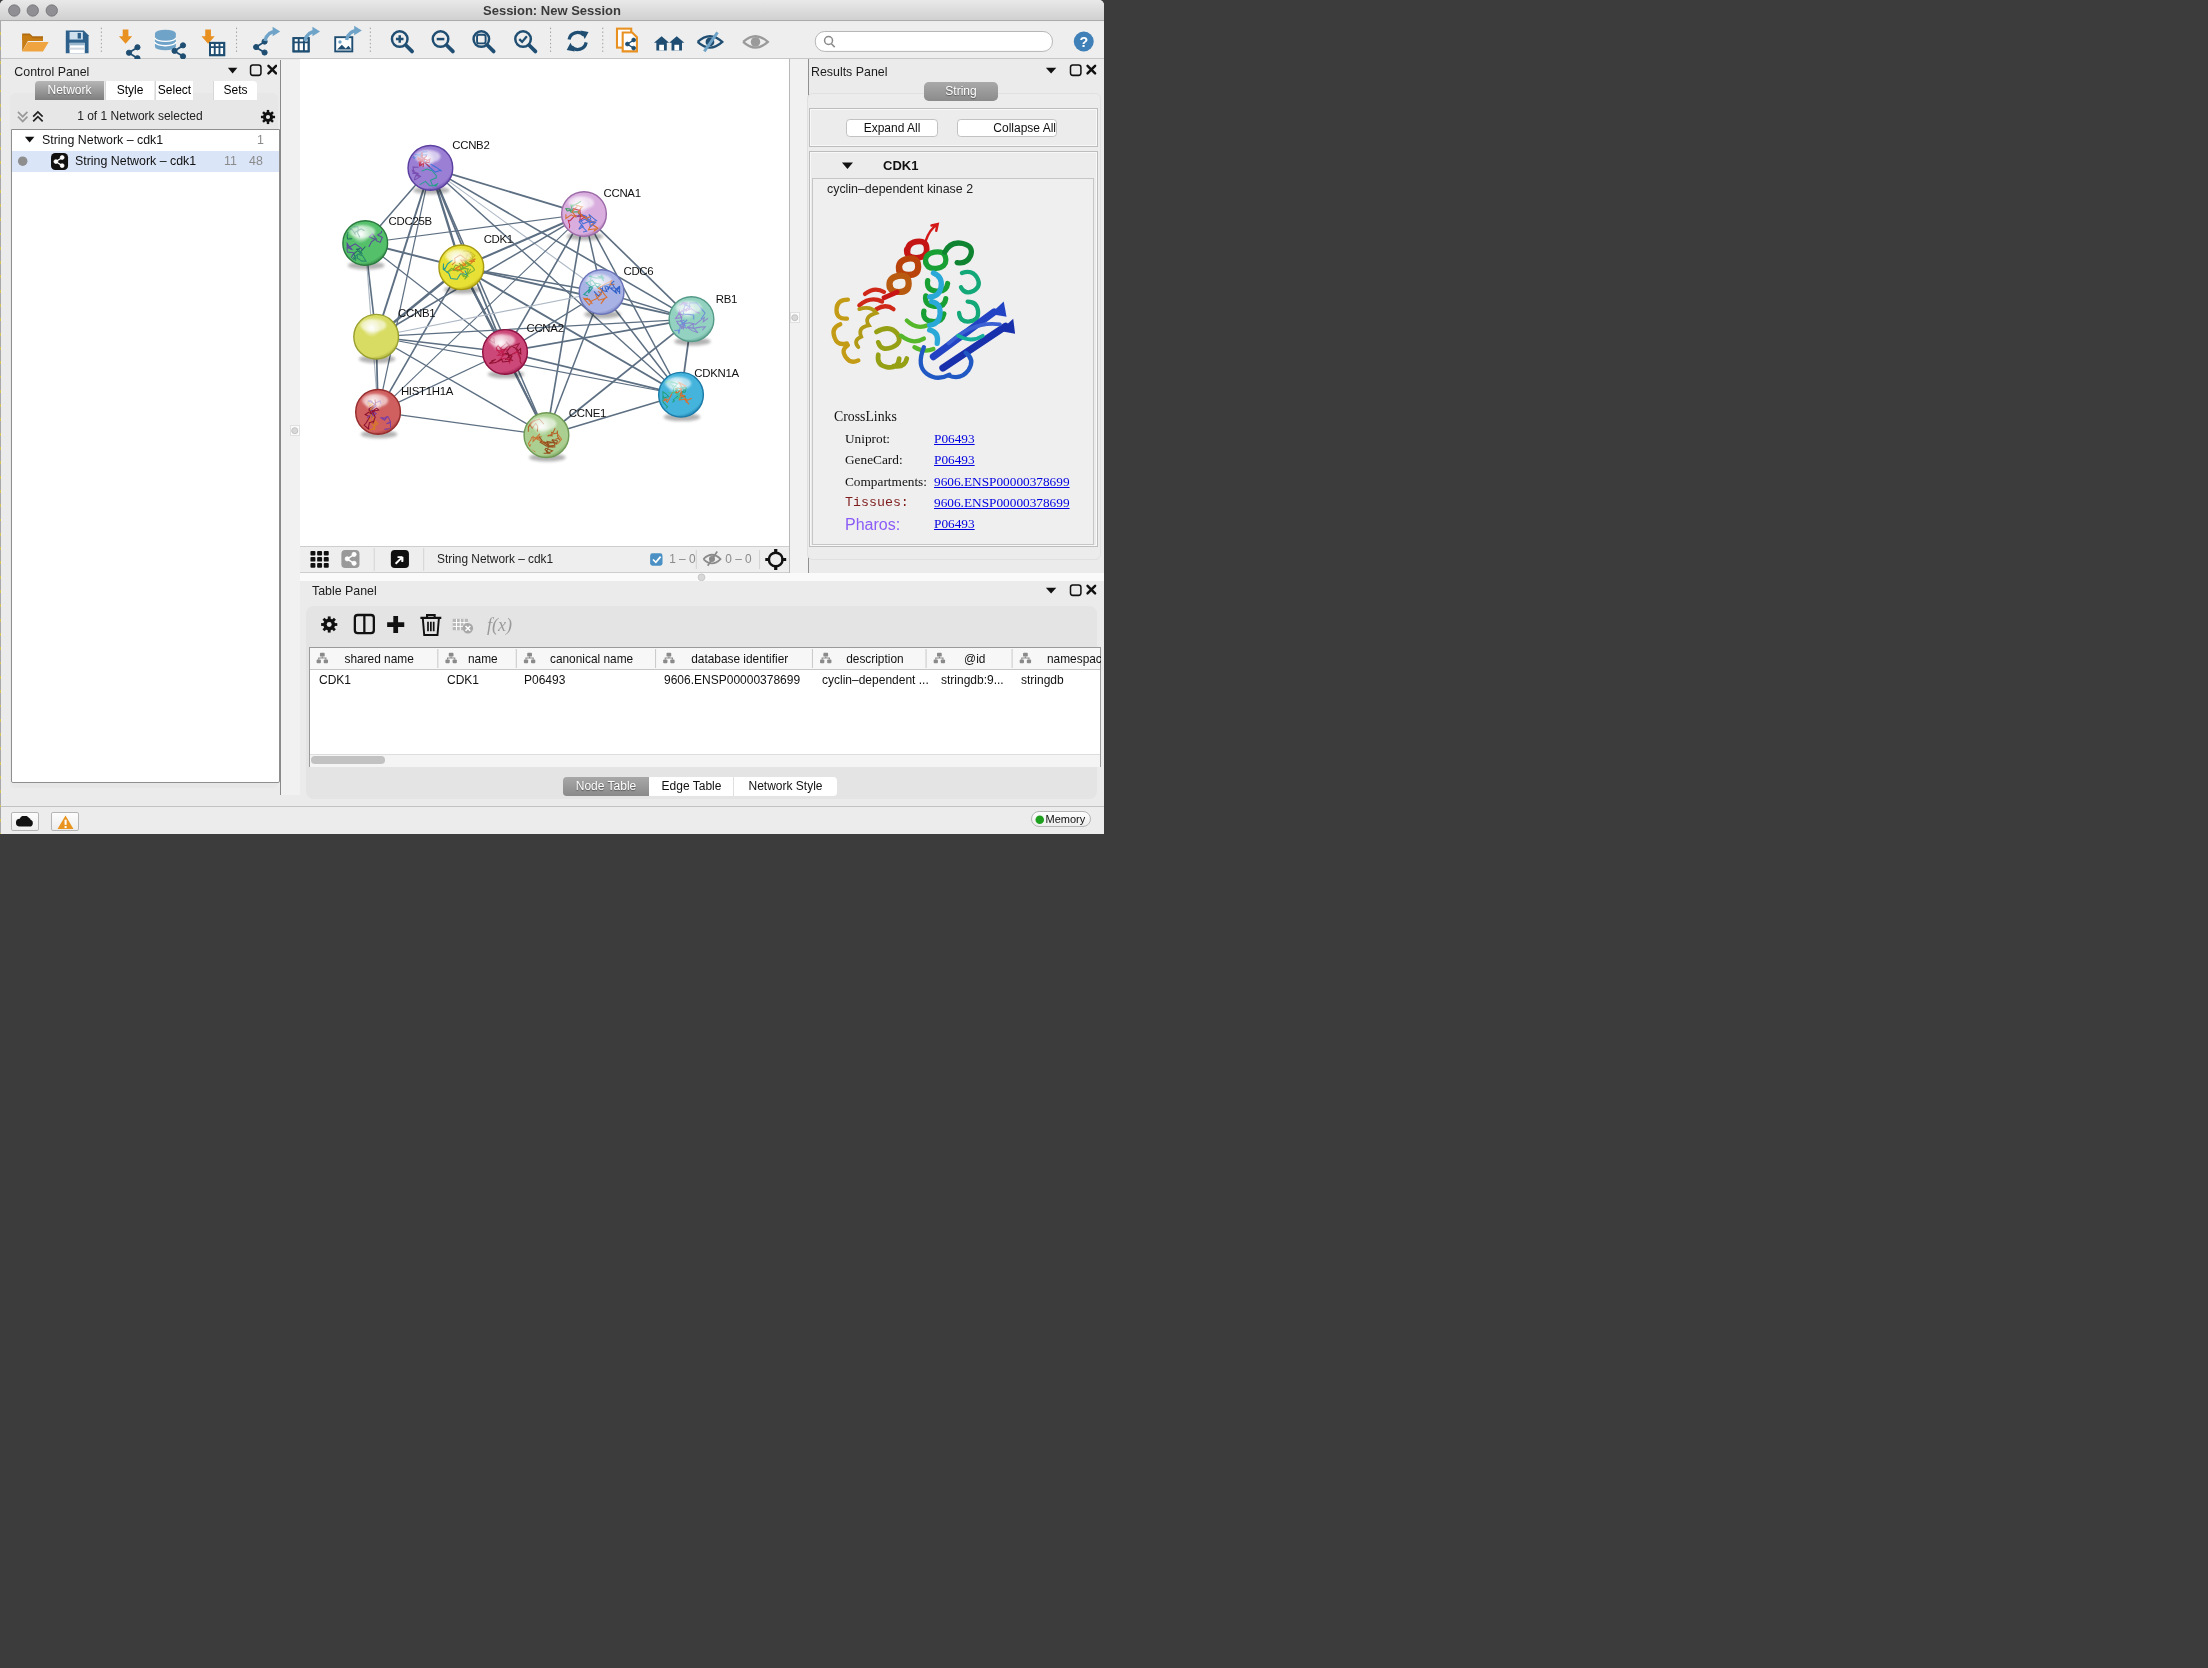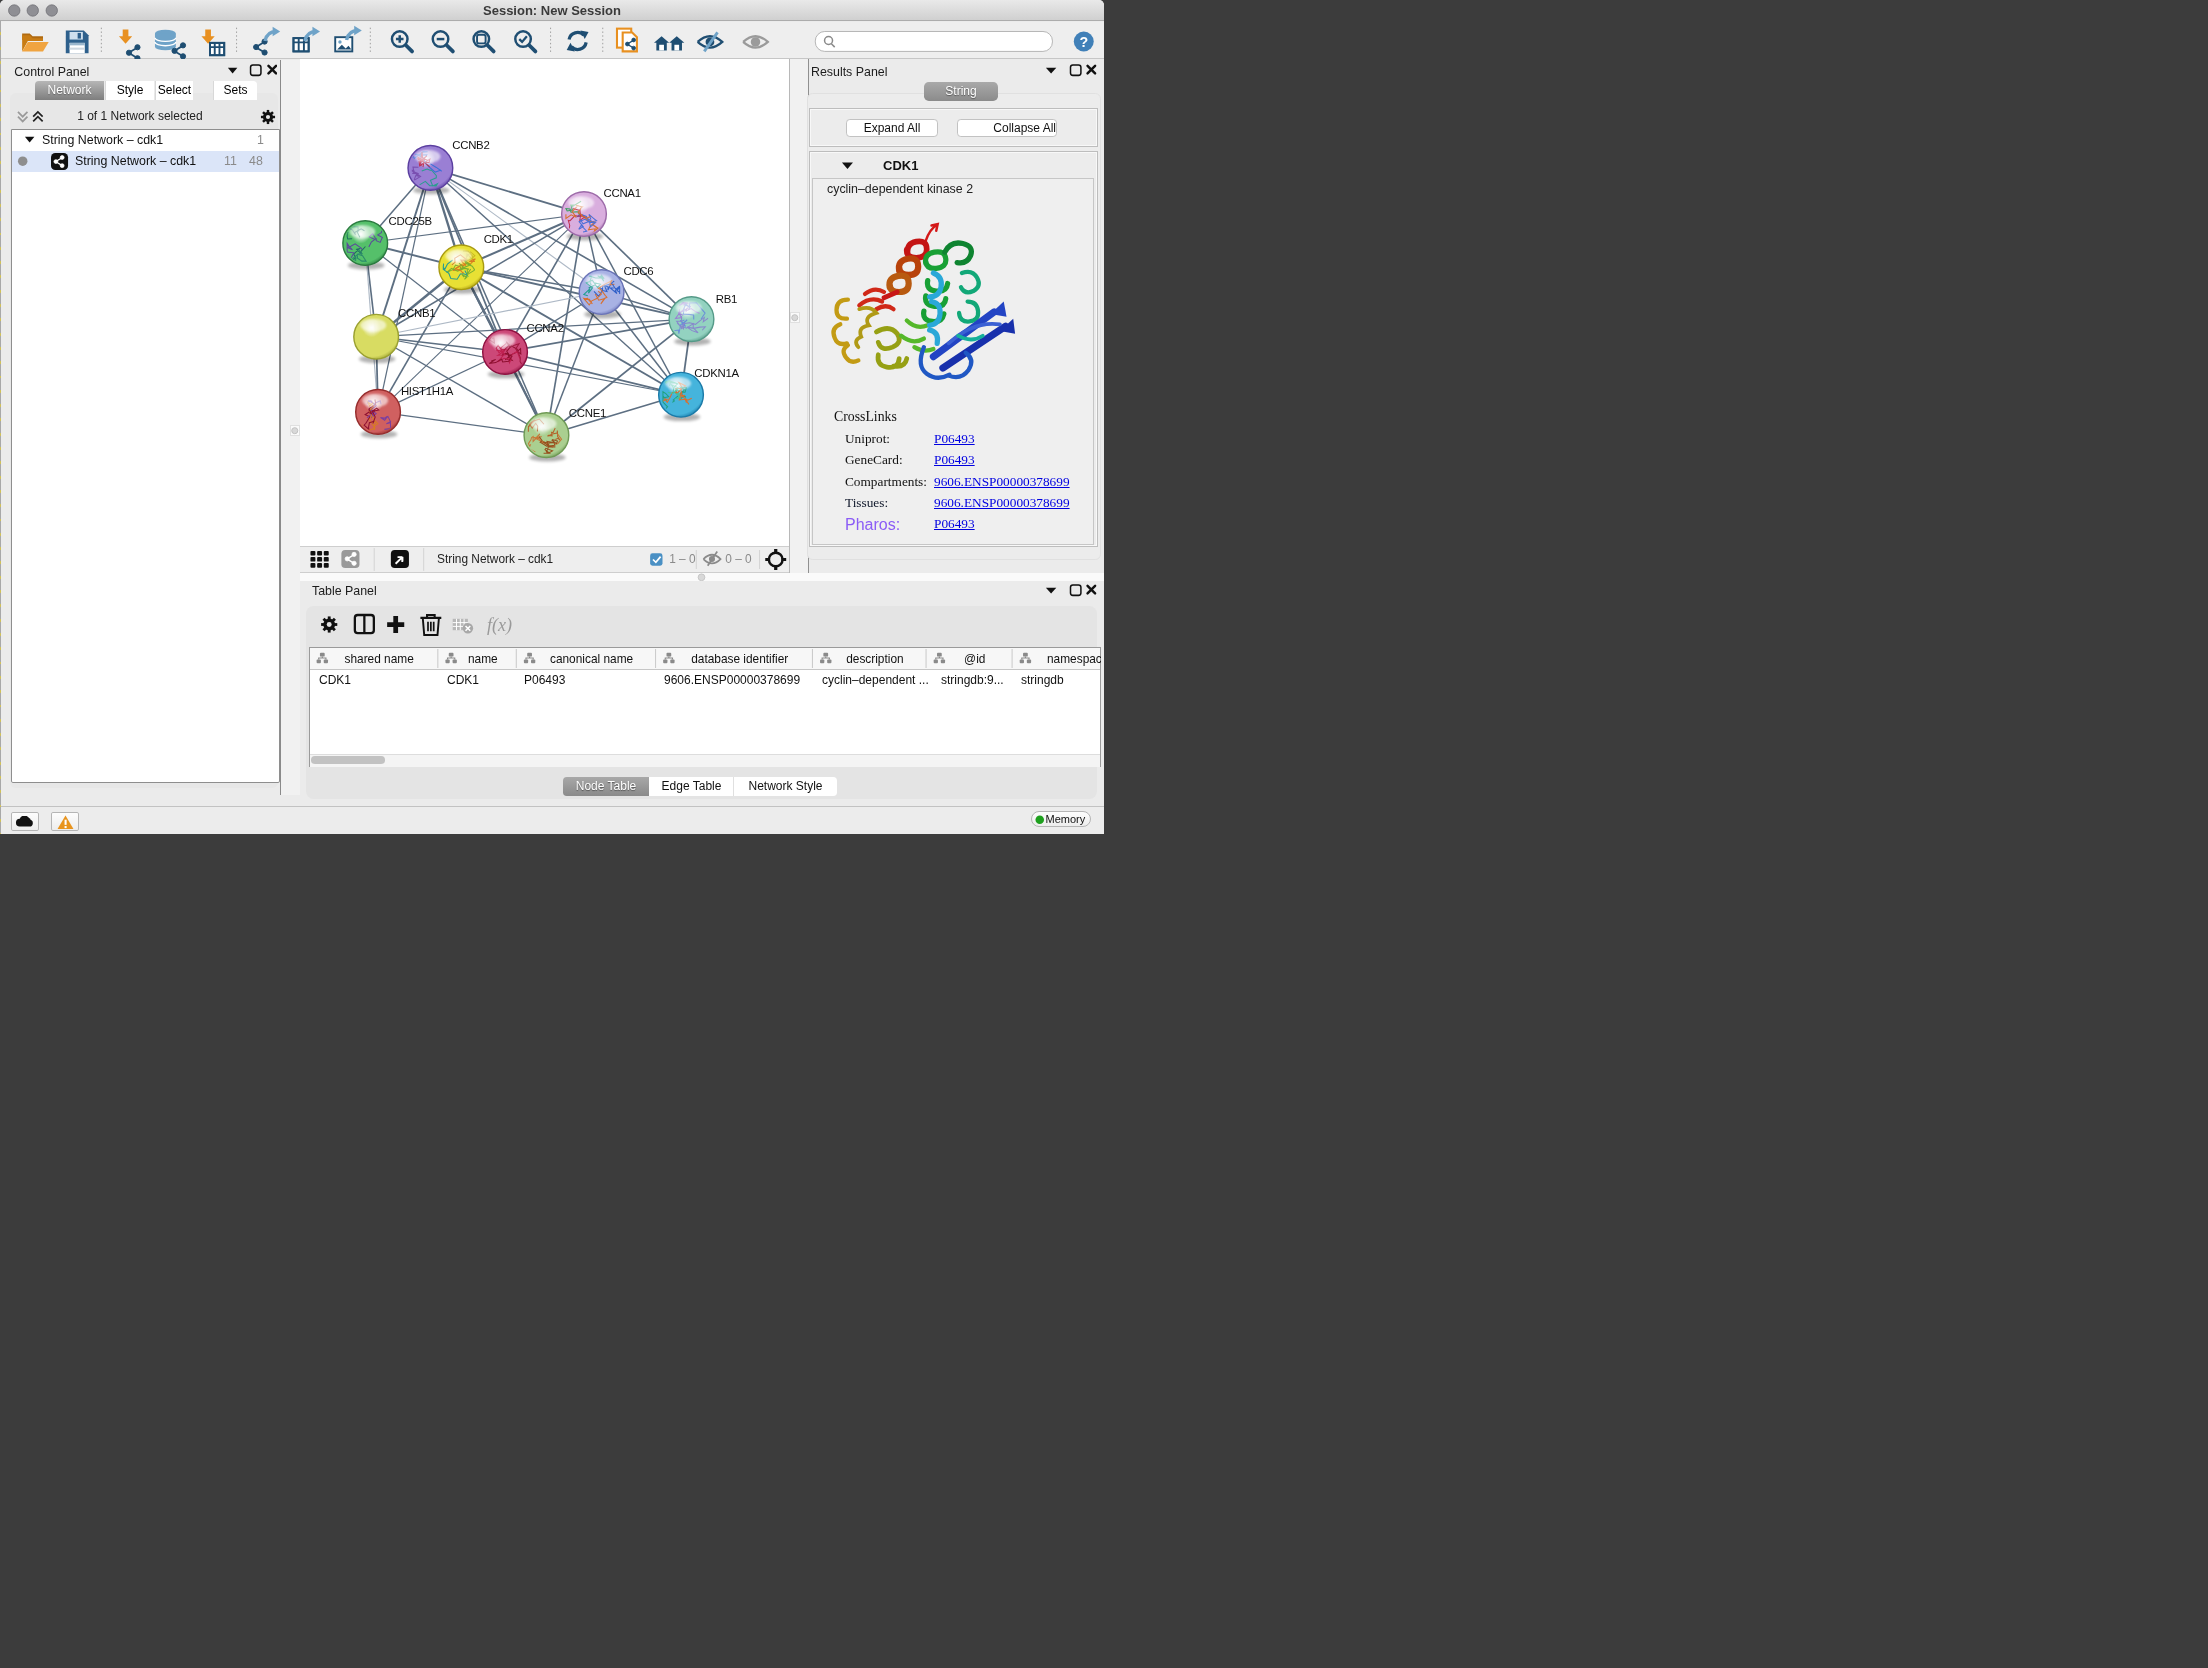--- a/index.html
+++ b/index.html
@@ -583,21 +583,21 @@
       <path d="M138,128 q14,8 26,0" stroke="#16b09a" stroke-width="4"></path>
       <path d="M102,140 q-8,20 3,28 q11,8 24,1 M128,170 q13,5 21,-6 q7,-11 -3,-18" stroke="#2058c4" stroke-width="4.5"></path>
     </svg>
     <div class="abs" style="left:834px;top:409px;font-family:'Liberation Serif',serif;font-size:13.8px;font-weight:normal;color:#111">CrossLinks</div>
     <div class="abs" style="left:845px;top:431px;font-family:'Liberation Serif',serif;font-size:13.3px;color:#111">Uniprot:</div>
     <div class="abs" style="left:934px;top:431px;font-family:'Liberation Serif',serif;font-size:13.3px;color:#0000e0;text-decoration:underline">P06493</div>
     <div class="abs" style="left:845px;top:452px;font-family:'Liberation Serif',serif;font-size:13.3px;color:#111">GeneCard:</div>
     <div class="abs" style="left:934px;top:452px;font-family:'Liberation Serif',serif;font-size:13.3px;color:#0000e0;text-decoration:underline">P06493</div>
     <div class="abs" style="left:845px;top:474px;font-family:'Liberation Serif',serif;font-size:13.3px;color:#111">Compartments:</div>
     <div class="abs" style="left:934px;top:474px;font-family:'Liberation Serif',serif;font-size:13.3px;color:#0000e0;text-decoration:underline">9606.ENSP00000378699</div>
-    <div class="abs" style="left:845px;top:495px;font-family:Liberation Serif, serif;font-size:13.3px;color:#0f172a">Tissues:</div>
+    <div class="abs" style="left:845px;top:495px;font-family:Liberation Mono, monospace;font-size:13.3px;color:#7f1d1d">Tissues:</div>
     <div class="abs" style="left:934px;top:495px;font-family:'Liberation Serif',serif;font-size:13.3px;color:#0000e0;text-decoration:underline">9606.ENSP00000378699</div>
     <div class="abs" style="left:845px;top:516px;font-family:Liberation Sans, sans-serif;font-size:16px;color:#8b5cf6">Pharos:</div>
     <div class="abs" style="left:934px;top:516px;font-family:'Liberation Serif',serif;font-size:13.3px;color:#0000e0;text-decoration:underline">P06493</div>
 <div class="abs" style="left:300px;top:581px;width:805px;height:224px;background:#ebebeb"></div>
     <div class="abs ptitle" style="left:312px;top:584px">Table Panel</div>
     <svg class="abs" style="left:1044px;top:584px" width="53" height="13.3" viewBox="0 0 56 14">
       <path d="M2,4 l5.5,6 5.5,-6 z" fill="#111"></path>
       <rect x="28" y="1" width="11" height="11" rx="2.5" fill="none" stroke="#111" stroke-width="1.6"></rect>
       <path d="M46,2 l8,8 M54,2 l-8,8" stroke="#111" stroke-width="2.6" stroke-linecap="round"></path>
     </svg>

